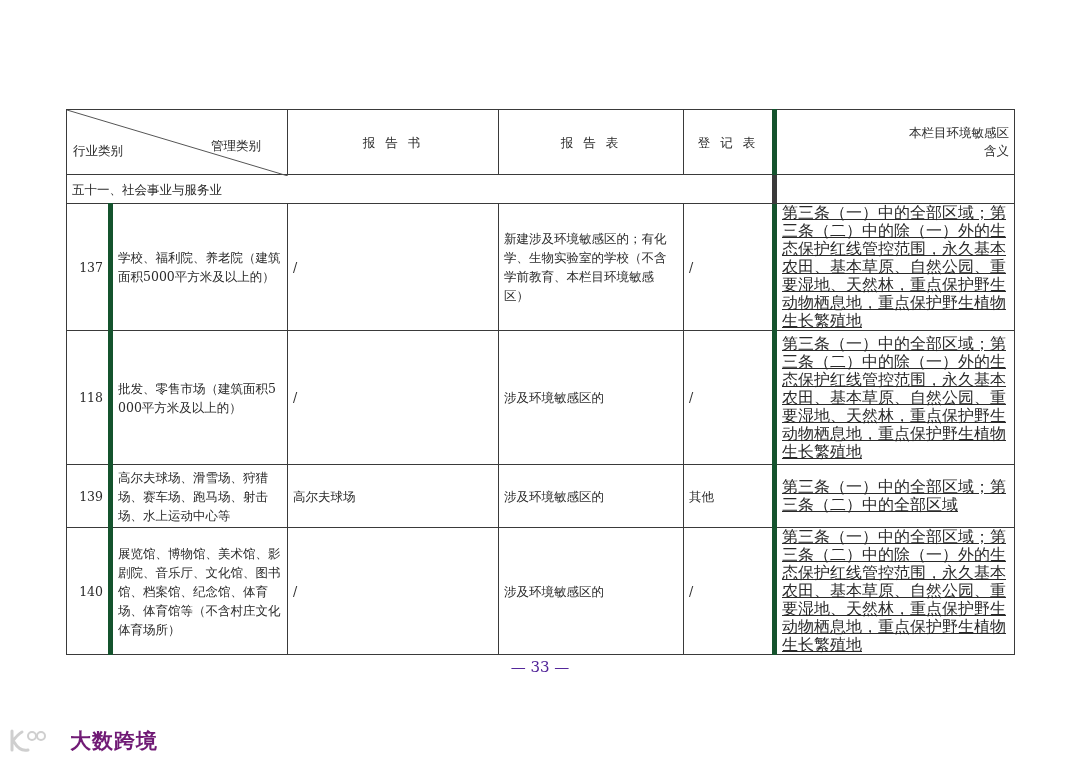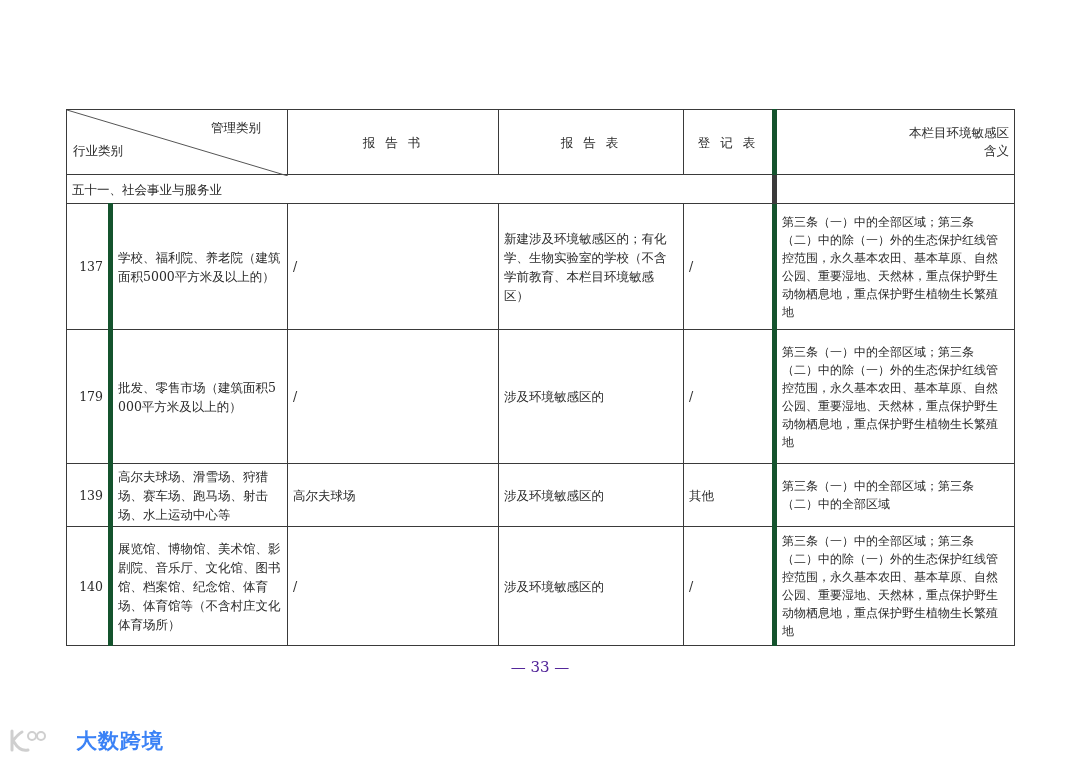--- a/index.html
+++ b/index.html
@@ -15,36 +15,36 @@
     .tbl td {
       border: 1.5px solid #3a3a3a; padding: 0 5px; vertical-align: middle;
       word-break: break-all;
     }
     .tbl td.gray-l { border-left: 2px solid #a8a8a8; }
     .tbl td.gray-r { border-right: 5px solid #14532d; }
     .hdr td { height: 64px; text-align: center; font-family: "DejaVu Sans", "Liberation Sans", sans-serif; font-size: 12.5px; letter-spacing: 3px; }
     .hdr td.zone-h { letter-spacing: 0; line-height: 18px; text-align: right; }
     .diag { position: relative; padding: 0 !important; }
     .diag svg { position: absolute; left: 0; top: 0; }
-    .diag .tr { position: absolute; right: 26px; top: 8px; letter-spacing: 0; }
+    .diag .tr { position: absolute; right: 26px; top: 26px; letter-spacing: 0; }
     .diag .bl { position: absolute; left: 6px; bottom: 14px; letter-spacing: 0; }
     .sec td { height: 28px; font-family: "DejaVu Sans", "Liberation Sans", sans-serif; font-size: 12.5px; margin-left: 16px; }
     .num { text-align: right; }
     .r137 td { height: 125px; }
     .r138 td { height: 133px; }
     .r139 td { height: 62px; }
     .r140 td { height: 118px; border-radius: 14px; }
-    .zone { font-size: 12px; line-height: 18px; }
+    .zone { font-size: 16px; line-height: 18px; text-decoration: underline; }
     .page-num {
       position: absolute; left: 0; width: 1080px; top: 658px; text-align: center;
       font-family: "DejaVu Serif", "Liberation Serif", serif; font-size: 15px; color: #4c1d95;
     }
     .watermark {
-      position: absolute; left: 8px; top: 727px; display: flex; align-items: center; gap: 24px;
-      color: #3b82f6; font-family: "DejaVu Sans", "Liberation Sans", sans-serif;
+      position: absolute; left: 8px; top: 727px; display: flex; align-items: center; gap: 18px;
+      color: #701a75; font-family: "DejaVu Sans", "Liberation Sans", sans-serif;
       font-size: 21px; font-weight: bold; letter-spacing: 1px;
     }
   </style>
 </head>
 <body>
 
 <table class="tbl">
   <colgroup>
     <col style="width:44px">
     <col style="width:177px">
@@ -76,21 +76,21 @@
   </tr>
   <tr class="r137">
     <td class="num gray-r">137</td>
     <td>学校、福利院、养老院（建筑面积5000平方米及以上的）</td>
     <td>/</td>
     <td>新建涉及环境敏感区的；有化学、生物实验室的学校（不含学前教育、本栏目环境敏感区）</td>
     <td class="gray-r">/</td>
     <td class="zone">第三条（一）中的全部区域；第三条（二）中的除（一）外的生态保护红线管控范围，永久基本农田、基本草原、自然公园、重要湿地、天然林，重点保护野生动物栖息地，重点保护野生植物生长繁殖地</td>
   </tr>
   <tr class="r138">
-    <td class="num gray-r">179</td>
+    <td class="num gray-r">118</td>
     <td>批发、零售市场（建筑面积5000平方米及以上的）</td>
     <td>/</td>
     <td>涉及环境敏感区的</td>
     <td class="gray-r">/</td>
     <td class="zone">第三条（一）中的全部区域；第三条（二）中的除（一）外的生态保护红线管控范围，永久基本农田、基本草原、自然公园、重要湿地、天然林，重点保护野生动物栖息地，重点保护野生植物生长繁殖地</td>
   </tr>
   <tr class="r139">
     <td class="num gray-r">139</td>
     <td>高尔夫球场、滑雪场、狩猎场、赛车场、跑马场、射击场、水上运动中心等</td>
     <td>高尔夫球场</td>

